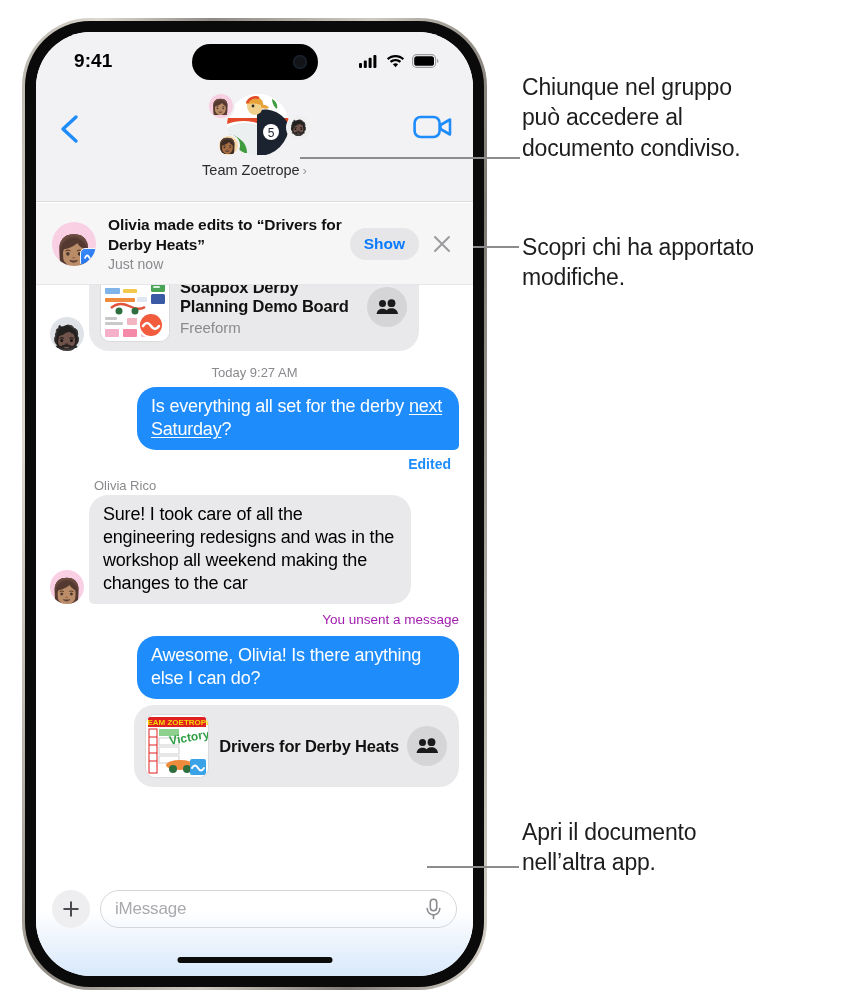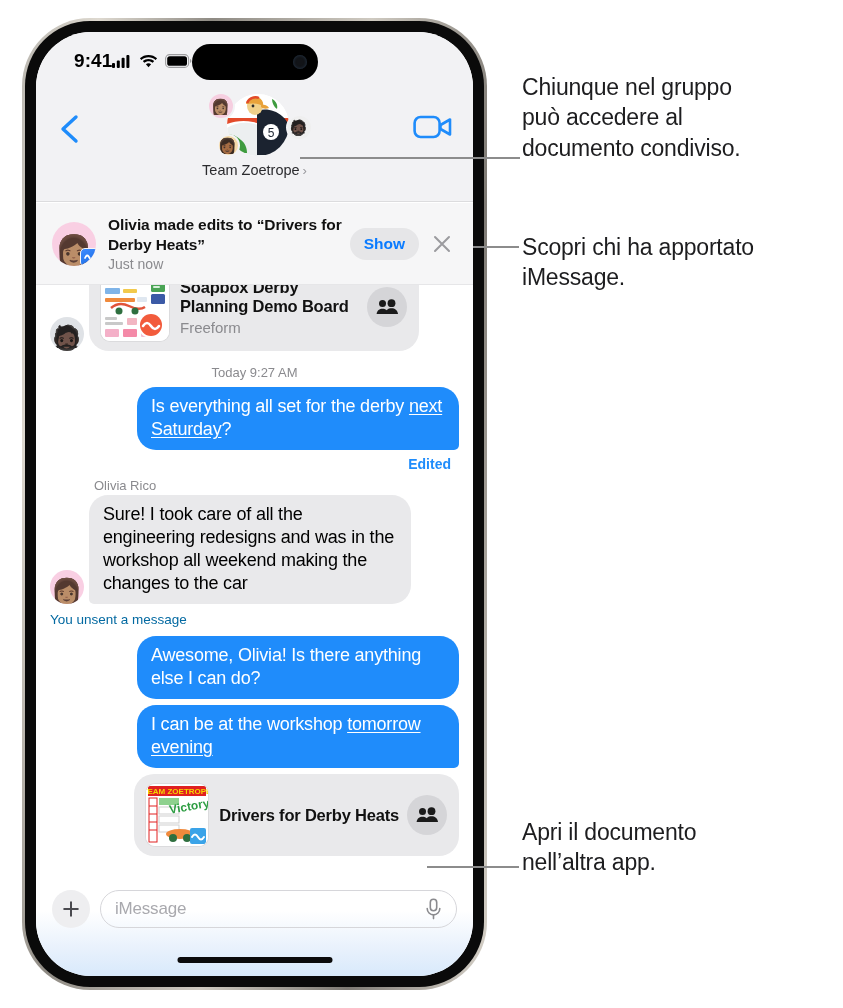--- a/index.html
+++ b/index.html
@@ -30,21 +30,21 @@
     width: 100%; height: 100%;
     border-radius: 55px;
     background: #ffffff;
     overflow: hidden;
   }
 
   
   .statusbar {
     position: absolute; left: 0; top: 0; width: 100%; height: 52px;
     background: #f2f2f4;
-    display: flex; align-items: center; 
+    display: flex; align-items: center; justify-content: space-between;
     padding: 0 34px 0 38px;
   }
   .clock { font-size: 19px; font-weight: 700; letter-spacing: .1px; color: #000; padding-top: 6px; }
   .status-right { display: flex; align-items: center; gap: 7px; padding-top: 6px; }
   .dynamic-island {
     position: absolute; left: 50%; top: 12px; transform: translateX(-50%);
     width: 126px; height: 36px; border-radius: 20px; background: #000;
   }
   .di-lens {
     position: absolute; right: 11px; top: 50%; transform: translateY(-50%);
@@ -168,21 +168,21 @@
     background: #d5d5d8; flex: 0 0 40px; margin-left: 8px;
     display: flex; align-items: center; justify-content: center;
     cursor: pointer;
   }
 
   .timestamp {
     text-align: center; font-size: 13px; color: #8a8a8e;
     font-weight: 500; margin: 14px 0 7px 0;
   }
   .system-line {
-    text-align: left; font-size: 13.5px; color: #0369a1;
+    text-align: right; font-size: 13.5px; color: #a21caf;
     font-weight: 500; margin: 8px 0 9px 0;
   }
   .sender-name {
     font-size: 13px; color: #8a8a8e; margin: 6px 0 2px 44px;
   }
 
   .bubble {
     max-width: 322px; padding: 8px 14px 9px 14px;
     border-radius: 19px; font-size: 18px; line-height: 1.28;
     position: relative; letter-spacing: -.2px;
@@ -396,25 +396,20 @@
         </div>
         <div class="bubble in">Sure! I took care of all the engineering redesigns and was in the workshop all weekend making the changes to the car</div>
       </div>
 
       <div class="system-line">You unsent a message</div>
 
       <div class="row out">
         <div class="bubble out stack">Awesome, Olivia! Is there anything else I can do?</div>
       </div>
 
-      <div class="row out">
-        <div class="bubble out">
-          <span>I can be at the workshop </span><u>tomorrow evening</u>
-        </div>
-      </div>
 
       <div class="row out">
         <div class="card-bubble">
           <div class="card-thumb small">
             <svg width="62" height="62" viewBox="0 0 62 62">
               <rect width="62" height="62" fill="#fff"></rect>
               <rect x="2" y="2" width="58" height="10" fill="#e02020"></rect>
               <text x="31" y="10" font-size="8" font-weight="bold" font-family="Liberation Sans, sans-serif" text-anchor="middle" fill="#f5d400">TEAM ZOETROPE</text>
               <rect x="3" y="14" width="8" height="44" fill="#fff" stroke="#e02020" stroke-width="1"></rect>
               <line x1="3" y1="22" x2="11" y2="22" stroke="#e02020"></line>
@@ -496,21 +491,21 @@
     <div>Chiunque nel gruppo</div>
     <div>può accedere al</div>
     <div>documento condiviso.</div>
   </div>
 
   <div class="leader-v" style="left:377px; top:234px; height:14px;"></div>
   <div class="leader" style="left:377px; top:246px; width:142px;"></div>
 
   <div class="callout" style="left:522px; top:232px; width:312px;">
     <div>Scopri chi ha apportato</div>
-    <div>iMessage.</div>
+    <div>modifiche.</div>
   </div>
 
   <div class="leader" style="left:427px; top:866px; width:92px;"></div>
 
   <div class="callout" style="left:522px; top:817px; width:300px;">
     <div>Apri il documento</div>
     <div>nell’altra app.</div>
   </div>
 
 </div>

